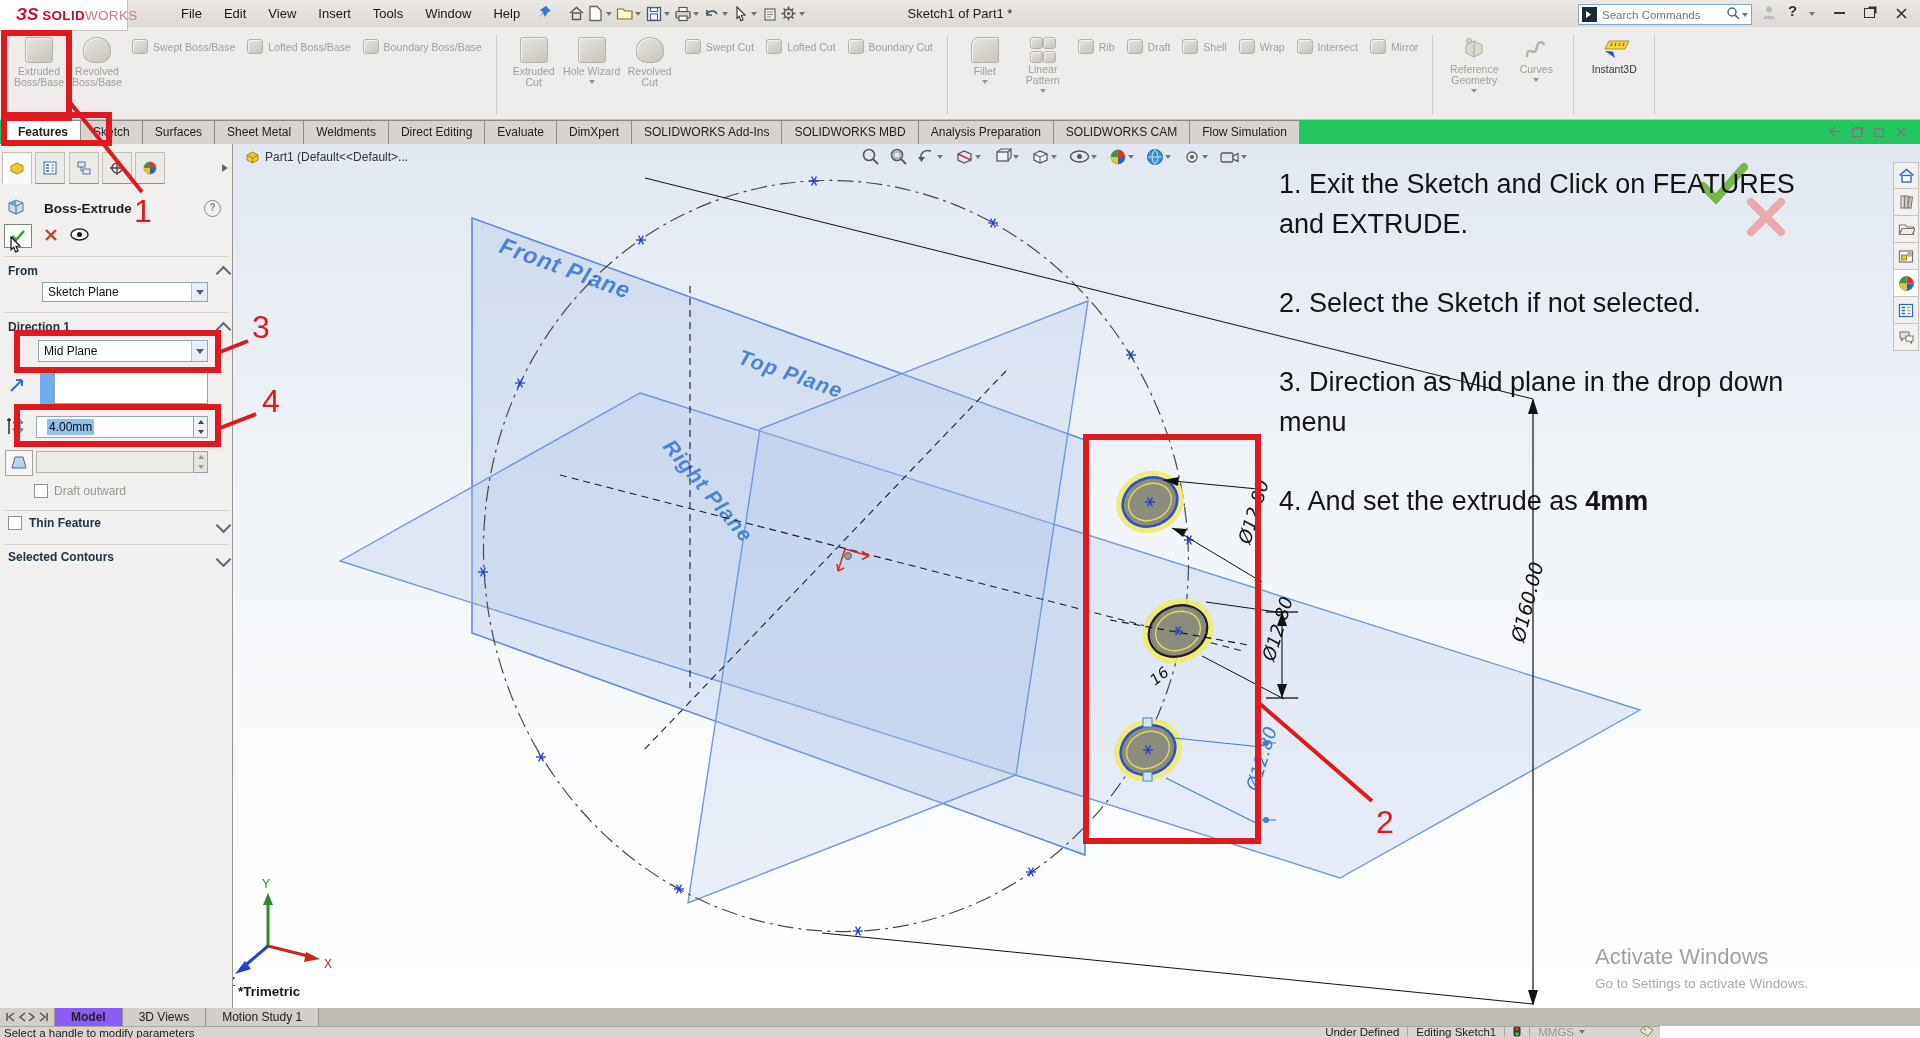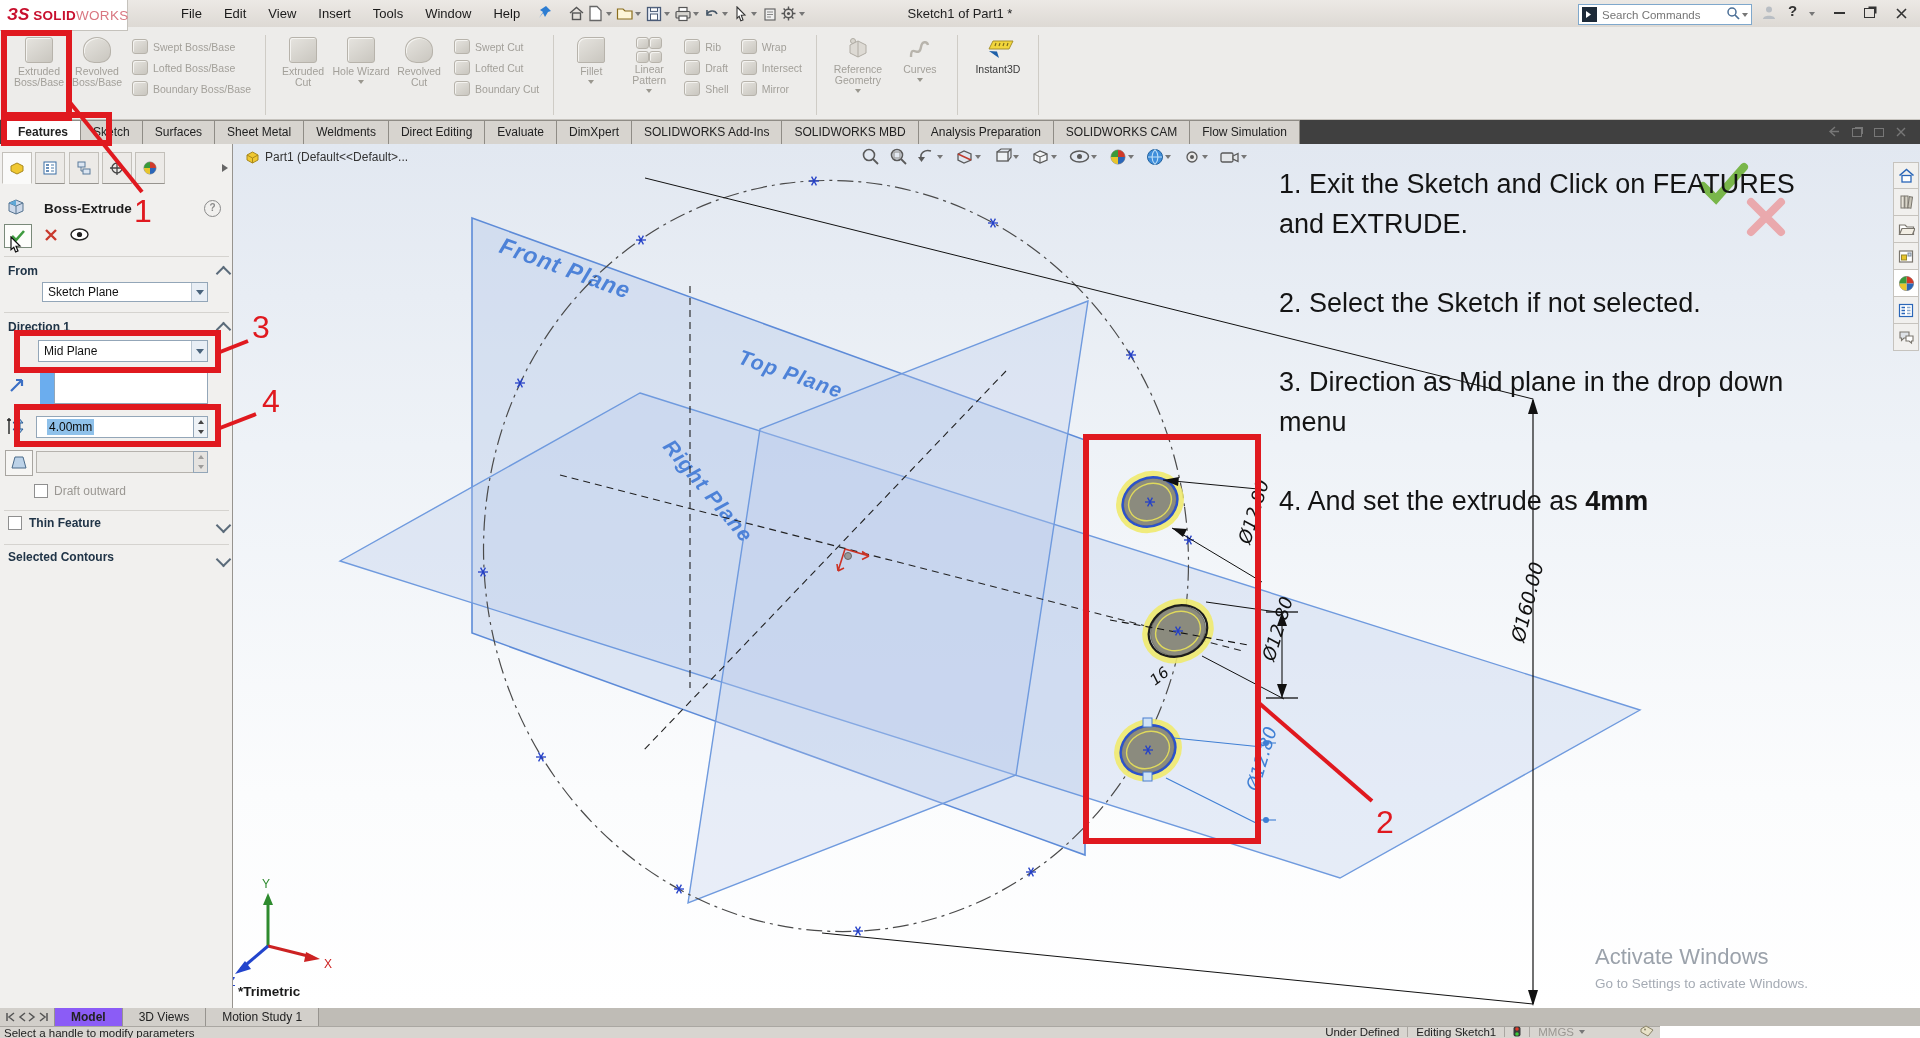--- a/index.html
+++ b/index.html
@@ -1,44 +1,44 @@
 <!DOCTYPE html>
 <html><head>
 <meta charset="utf-8">
 <style>
   html,body{margin:0;padding:0}
   body{width:1920px;height:1038px;position:relative;overflow:hidden;
        font-family:"Liberation Sans",sans-serif;background:#fff;font-size:12px;color:#222}
   .abs{position:absolute}
   
   #titlebar{left:0;top:0;width:1920px;height:27px;background:linear-gradient(#ece9e5,#ddd9d4);border-bottom:1px solid #c5c2bc}
-  #logo-box{left:0;top:0;width:128px;height:31px;background:#fff;border-right:1px solid #c5c2bc;border-bottom:1px solid #c5c2bc;display:flex;align-items:center;gap:4px;padding-left:7px;box-sizing:border-box;z-index:5}
+  #logo-box{left:0;top:0;width:128px;height:31px;background:#fff;border-right:1px solid #c5c2bc;border-bottom:1px solid #c5c2bc;display:flex;align-items:center;gap:4px;padding-left:16px;box-sizing:border-box;z-index:5}
   .menu-row{left:170px;top:0;height:27px;display:flex;align-items:center}
   .menu-item{padding:0 11px;font-size:13px;color:#1a1a1a;height:27px;line-height:27px}
   .qicon{width:19px;height:19px;display:inline-flex;align-items:center;justify-content:center}
   .qcaret{width:0;height:0;border-left:3px solid transparent;border-right:3px solid transparent;border-top:4px solid #777;margin:0 3px 0 1px}
   #doc-title{left:0;right:0;top:0;height:27px;text-align:center;line-height:27px;font-size:13px;color:#222;pointer-events:none}
   #search-box{left:1578px;top:4px;width:172px;height:19px;background:#fff;border:1px solid #7fa8cc;display:flex;align-items:center}
   #search-box input{border:none;outline:none;flex:1;font-size:11.5px;color:#555;font-family:"Liberation Sans",sans-serif;background:transparent;min-width:0}
   .winbtn{width:26px;height:22px;display:inline-flex;align-items:center;justify-content:center}
   
   #ribbon{left:0;top:27px;width:1920px;height:93px;background:#edecea;border-bottom:1px solid #c6c3be;display:flex;padding:4px 0 0 4px;box-sizing:border-box}
   .rgroup{display:flex;align-items:flex-start;padding:2px 6px}
   .rdivider{width:1px;background:#cfccc6;margin:4px 2px}
   .bigbtn{width:58px;display:flex;flex-direction:column;align-items:center;padding-top:4px}
   .bigicon{width:26px;height:24px;margin-bottom:3px}
   .biglabel{font-size:10.5px;line-height:11px;text-align:center;color:#a3a09a}
-  .stackcol{display:flex;flex-direction:column;justify-content:flex-start;padding-top:3px}
+  .stackcol{display:flex;justify-content:flex-start;padding-top:3px}
   .stackitem{display:flex;align-items:center;height:21px;gap:5px;padding:0 6px}
   .stackitem .slabel{font-size:10.5px;color:#a3a09a;white-space:nowrap}
   .sicon{width:14px;height:13px;background:#d9d6cf;border:1px solid #bcb8b0;border-radius:2px}
   .gicon{background:linear-gradient(145deg,#e6e4df,#c9c6bf);border:1px solid #b7b3ab;border-radius:3px;box-shadow:inset 1px 1px 0 #f4f3f0}
   .dropdot{width:0;height:0;border-left:3.5px solid transparent;border-right:3.5px solid transparent;border-top:4px solid #9a978f;margin-top:3px}
   
-  #cmdtabs{left:0;top:120px;width:1920px;height:24px;background:#404040;display:flex;align-items:flex-end}
+  #cmdtabs{left:0;top:120px;width:1920px;height:24px;background:#22c55e;display:flex;align-items:flex-end}
   .ctab{height:23px;line-height:23px;padding:0 12px;font-size:12px;color:#222;background:#d7d4cf;border:1px solid #8f8c86;border-bottom:none;margin-right:-1px;white-space:nowrap}
   .ctab.active{background:#fff;font-weight:bold}
   
   #pm{left:0;top:144px;width:233px;height:864px;background:#f1f0ee;border-right:1px solid #97948f;box-sizing:border-box}
   .pm-row{position:absolute;left:0;width:233px}
   .pm-divider{height:1px;background:#d5d3cf;width:225px;margin-left:4px}
   .pm-header{font-weight:bold;font-size:12px;color:#203447;padding-left:8px}
   .combo{position:absolute;height:20px;background:#fff;border:1px solid #93a6b8;display:flex;align-items:center;box-sizing:border-box}
   .combo .cv{flex:1;padding-left:5px;font-size:12px;color:#111}
   .combo .cbtn{width:15px;height:100%;background:#e8eef5;border-left:1px solid #b9c6d2;display:flex;align-items:center;justify-content:center}

